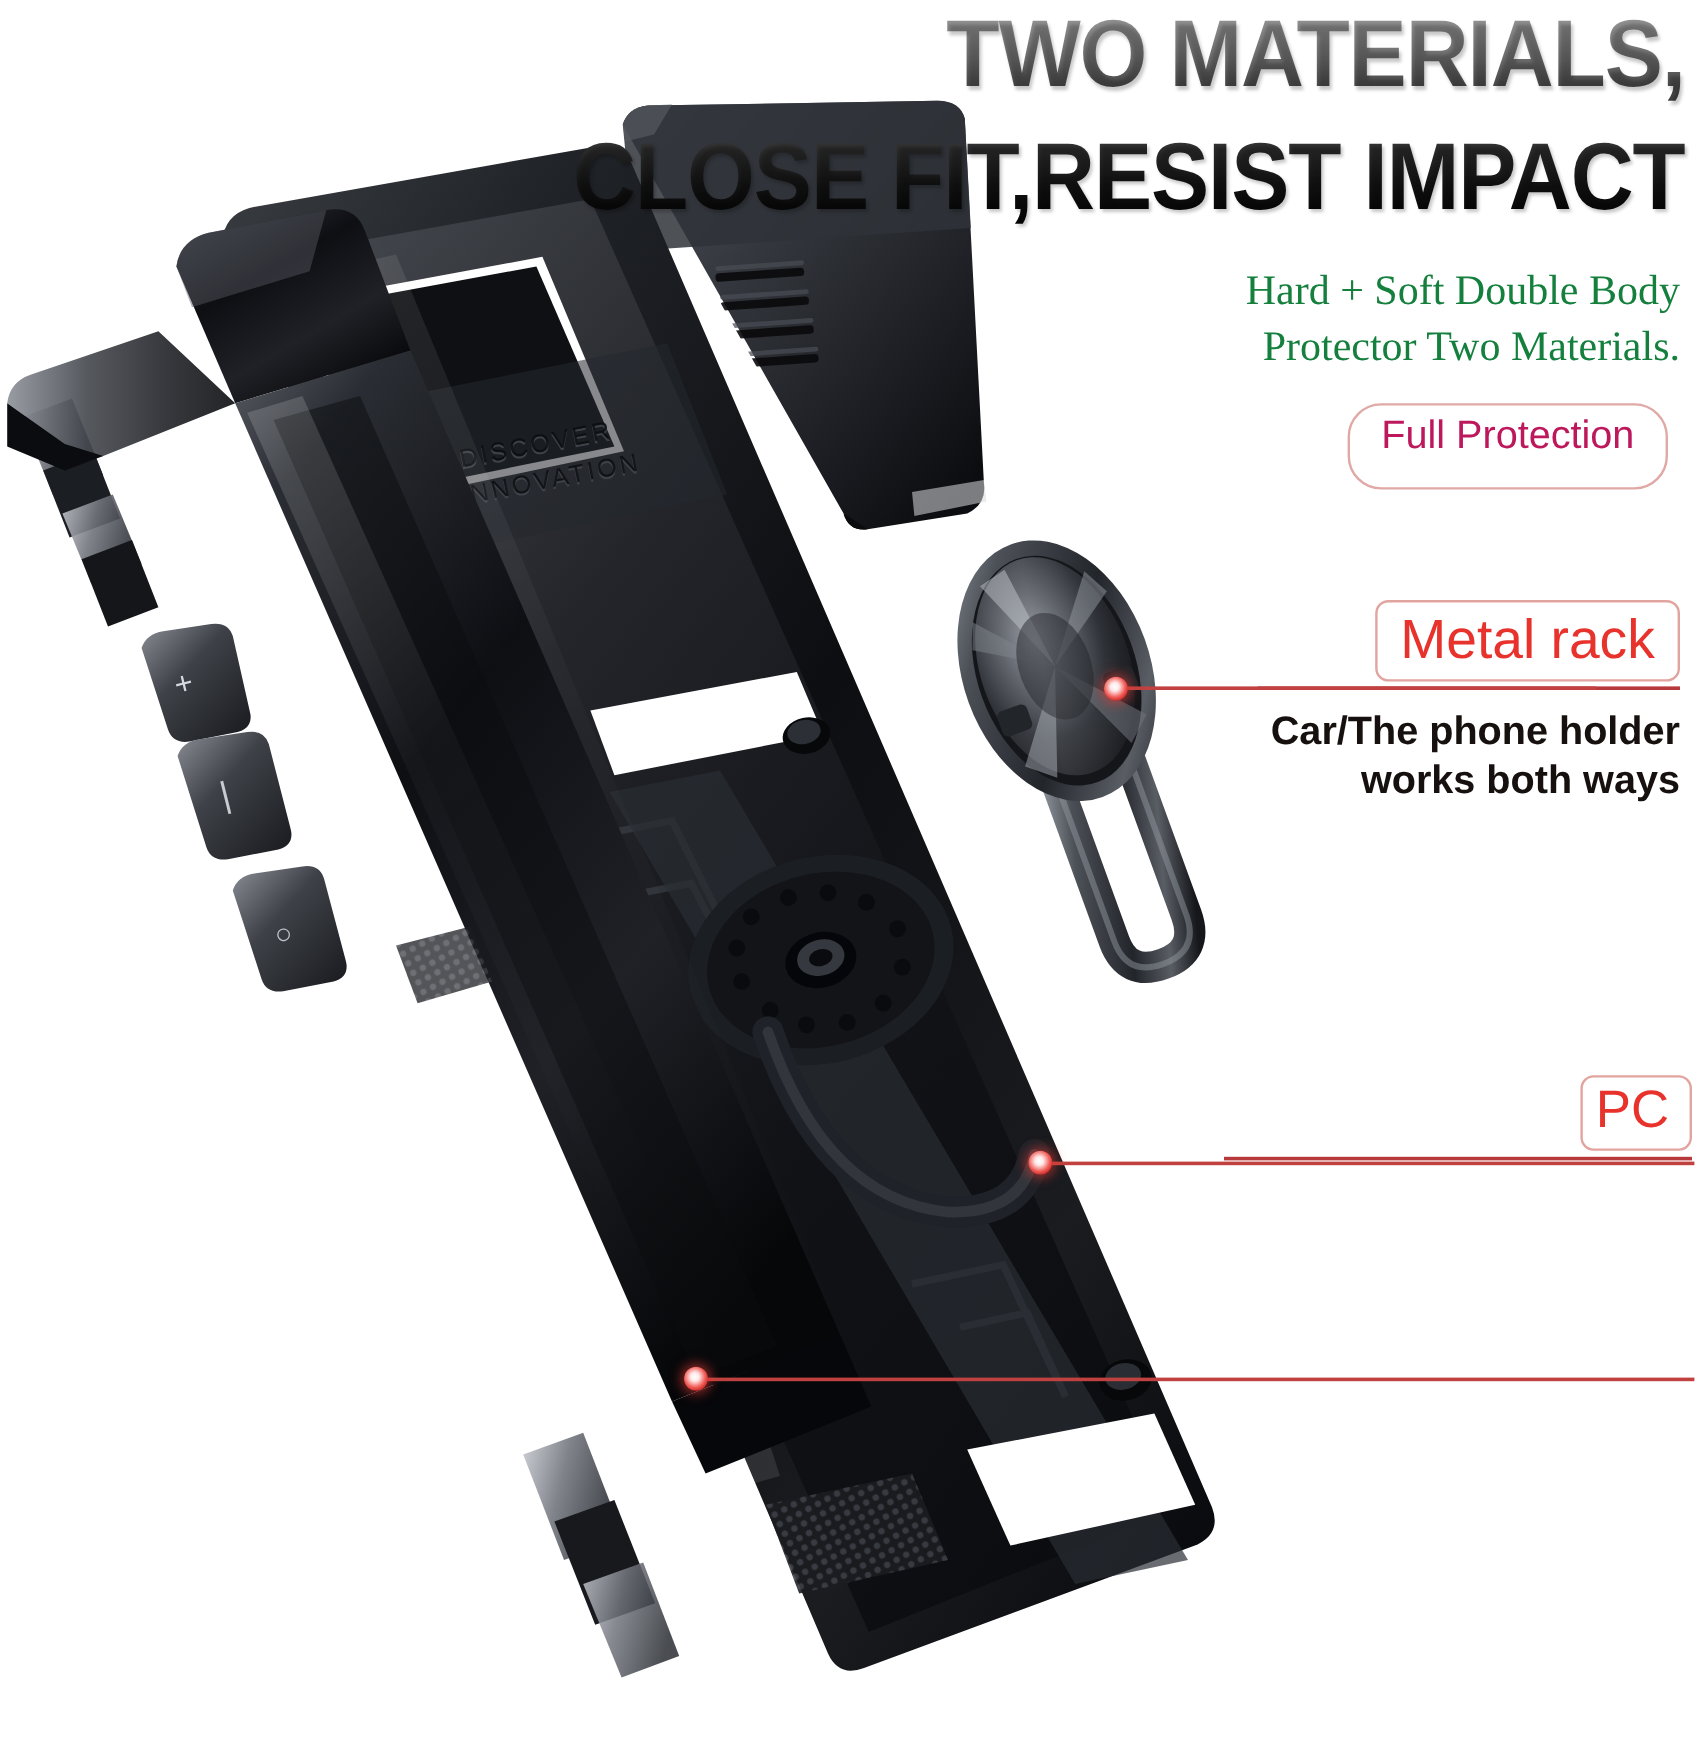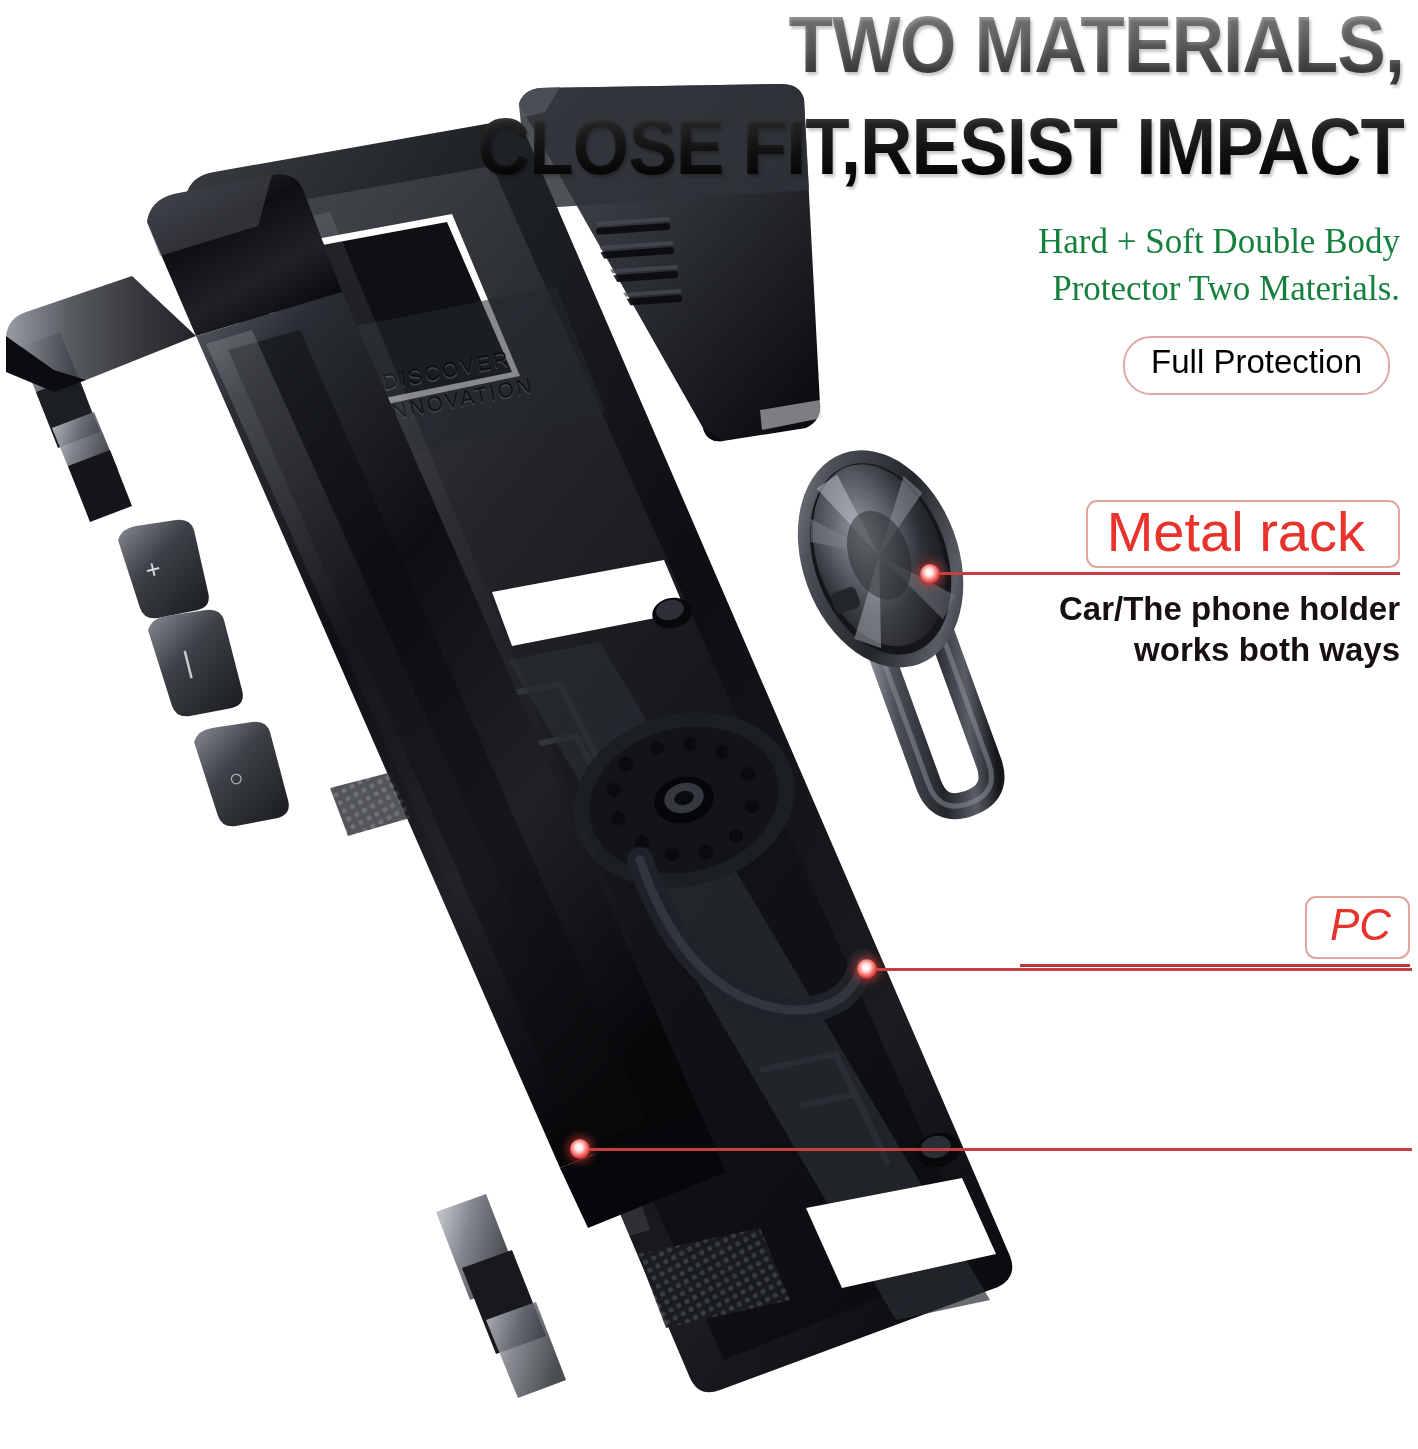--- a/index.html
+++ b/index.html
@@ -65,44 +65,44 @@
     font-size:35px;
     line-height:47px;
     font-weight:400;
   }
   .pill{
     position:absolute;
     right:28px;
     top:336px;
     border:2px solid #e0a9a6;
     border-radius:28px;
-    padding:4px 26px 11px 26px;
+    padding:4px 26px 24px 26px;
     font-size:33px;
     line-height:40px;
-    color:#000000;
+    color:#be185d;
     background:#fff;
     font-weight:400;
     white-space:nowrap;
   }
 
   
   .group{position:absolute;}
   .badge{
     display:inline-block;
     border:2px solid #e2a49f;
     border-radius:11px;
     background:#fff;
     color:#e8322c;
-    font-size:56px;
+    font-size:46px;
     line-height:50px;
-    padding:5px 33px 9px 19px;
+    padding:5px 19px 9px 19px;
     font-weight:400;
     white-space:nowrap;
   }
-  .badge.small{font-size:44px;line-height:48px;padding:3px 17px 8px 23px;font-style:italic;}
+  .badge.small{font-size:44px;line-height:48px;padding:3px 17px 8px 11px;}
   .rule{
     height:3px;
     background:#b8393c;
     margin-top:6px;
   }
   .subcopy{
     font-size:33px;
     line-height:41px;
     color:#16110f;
     margin-top:13px;

